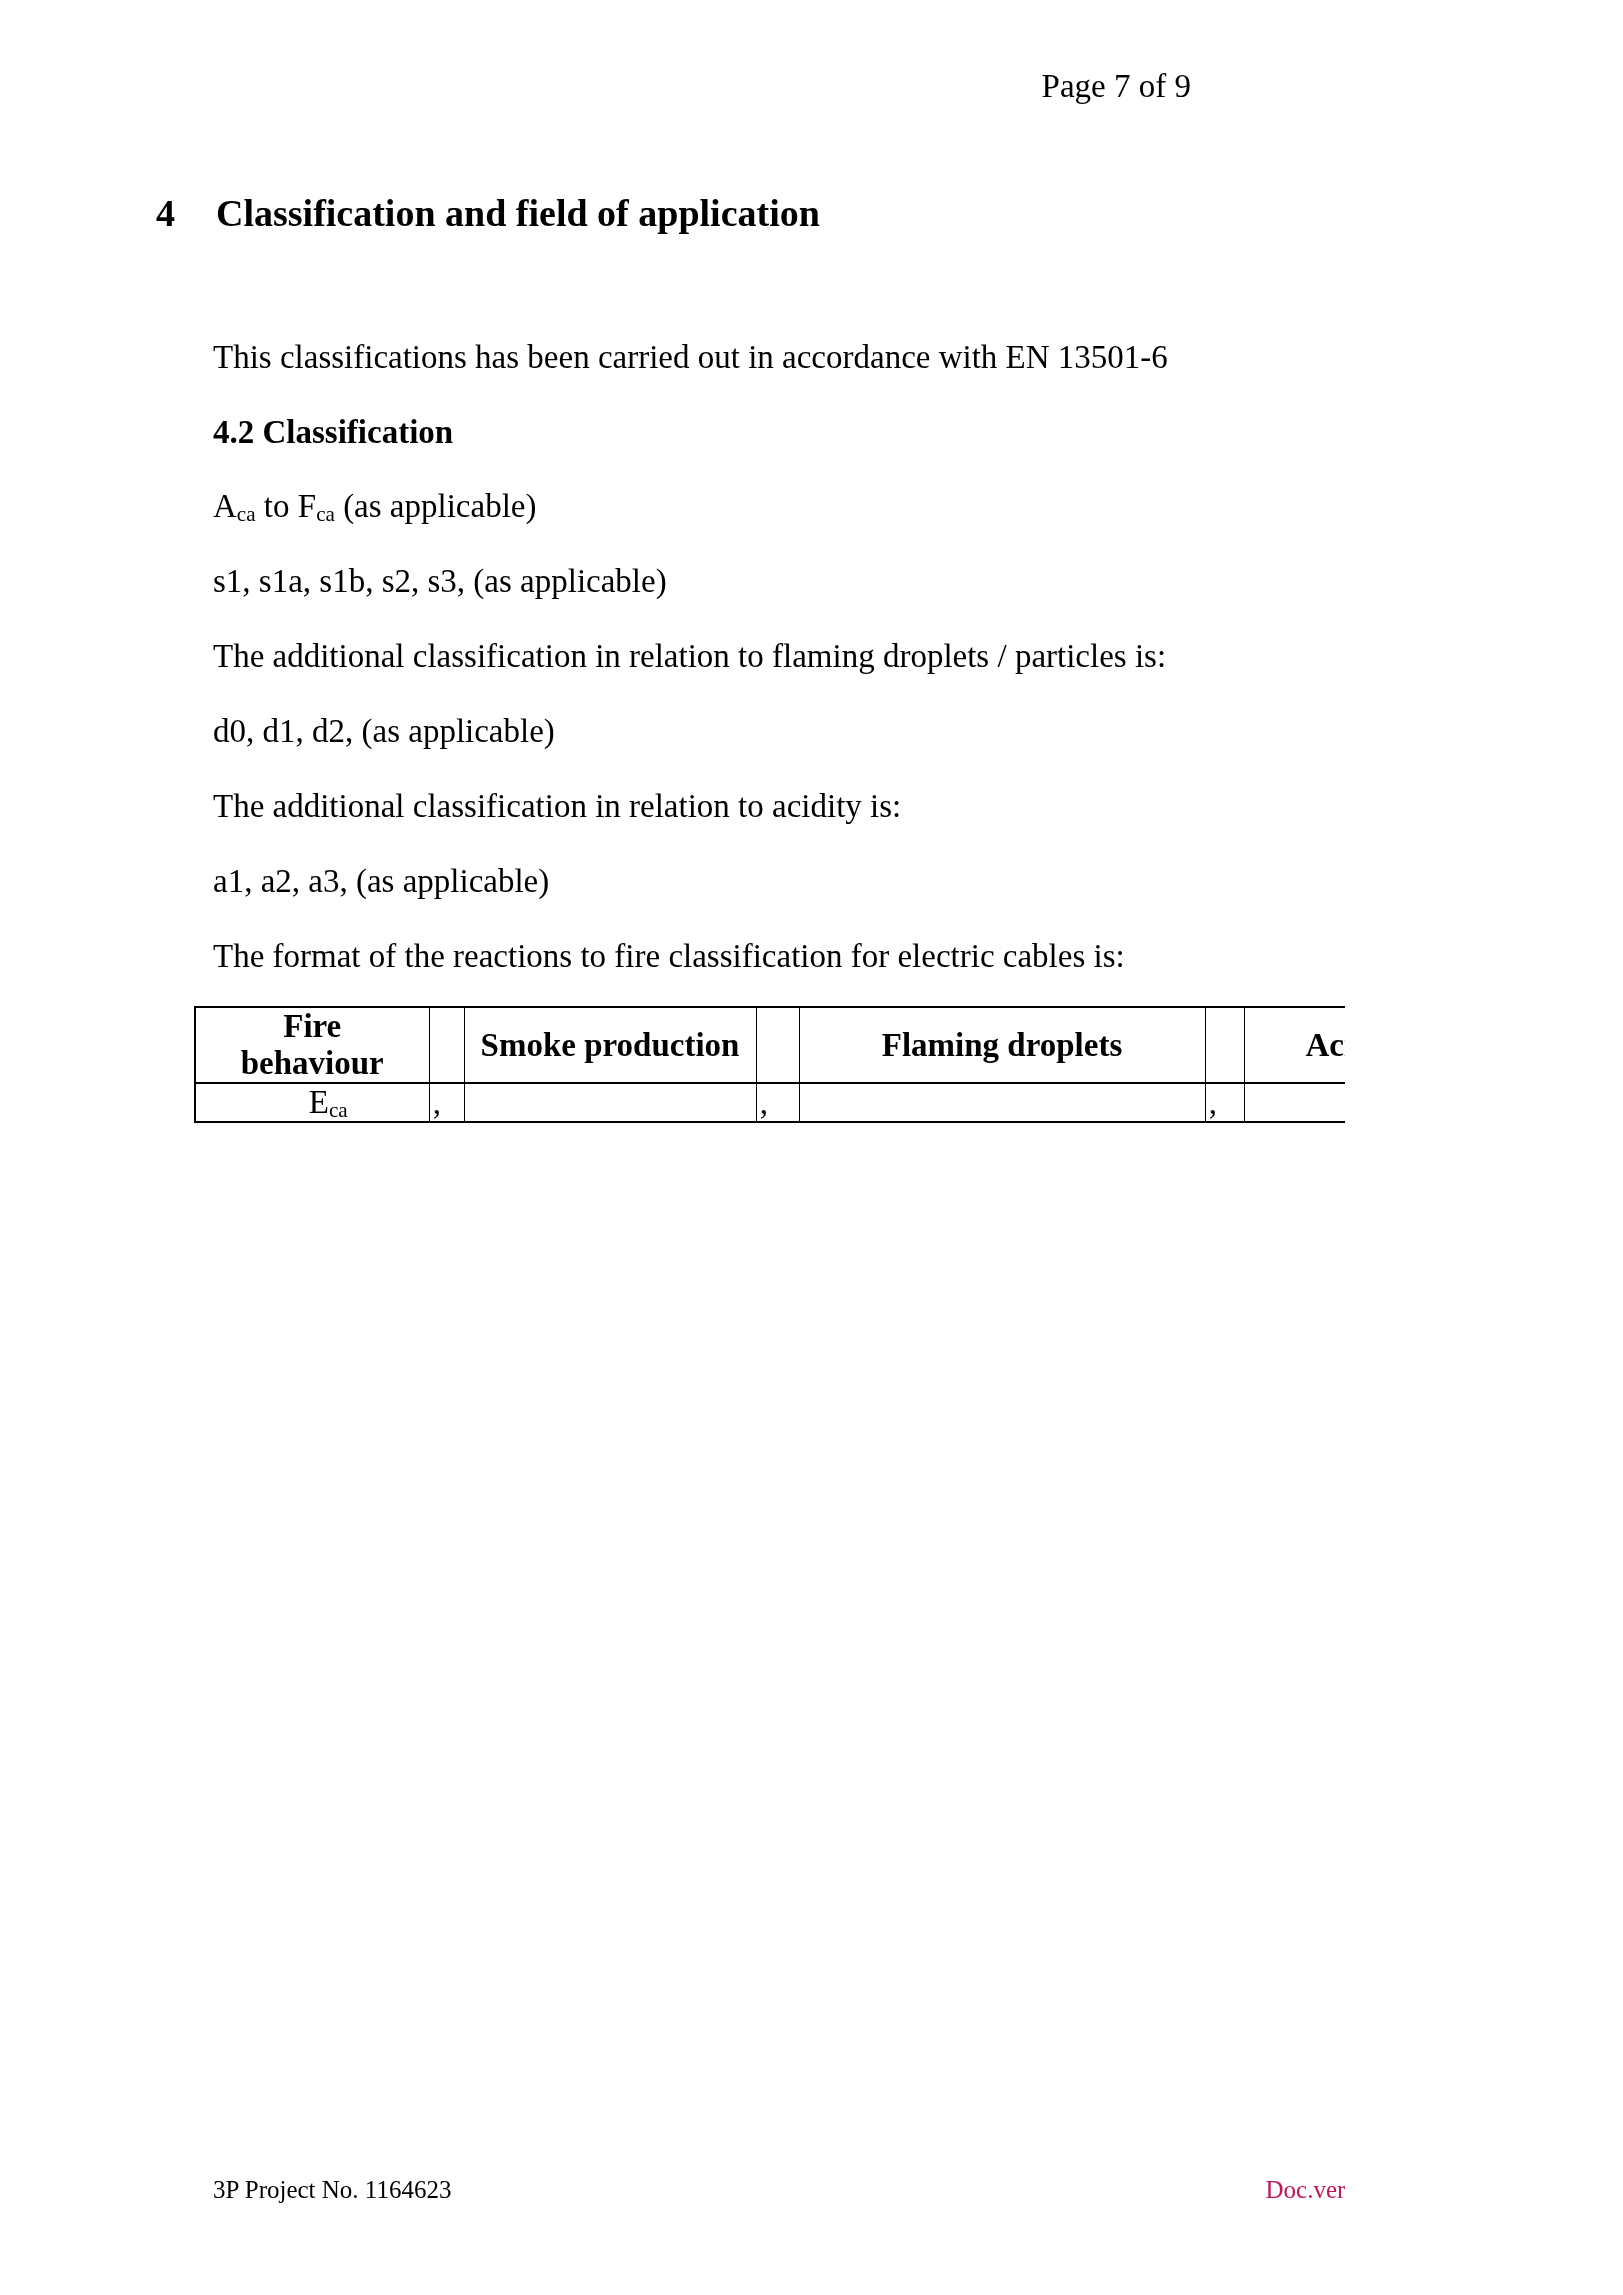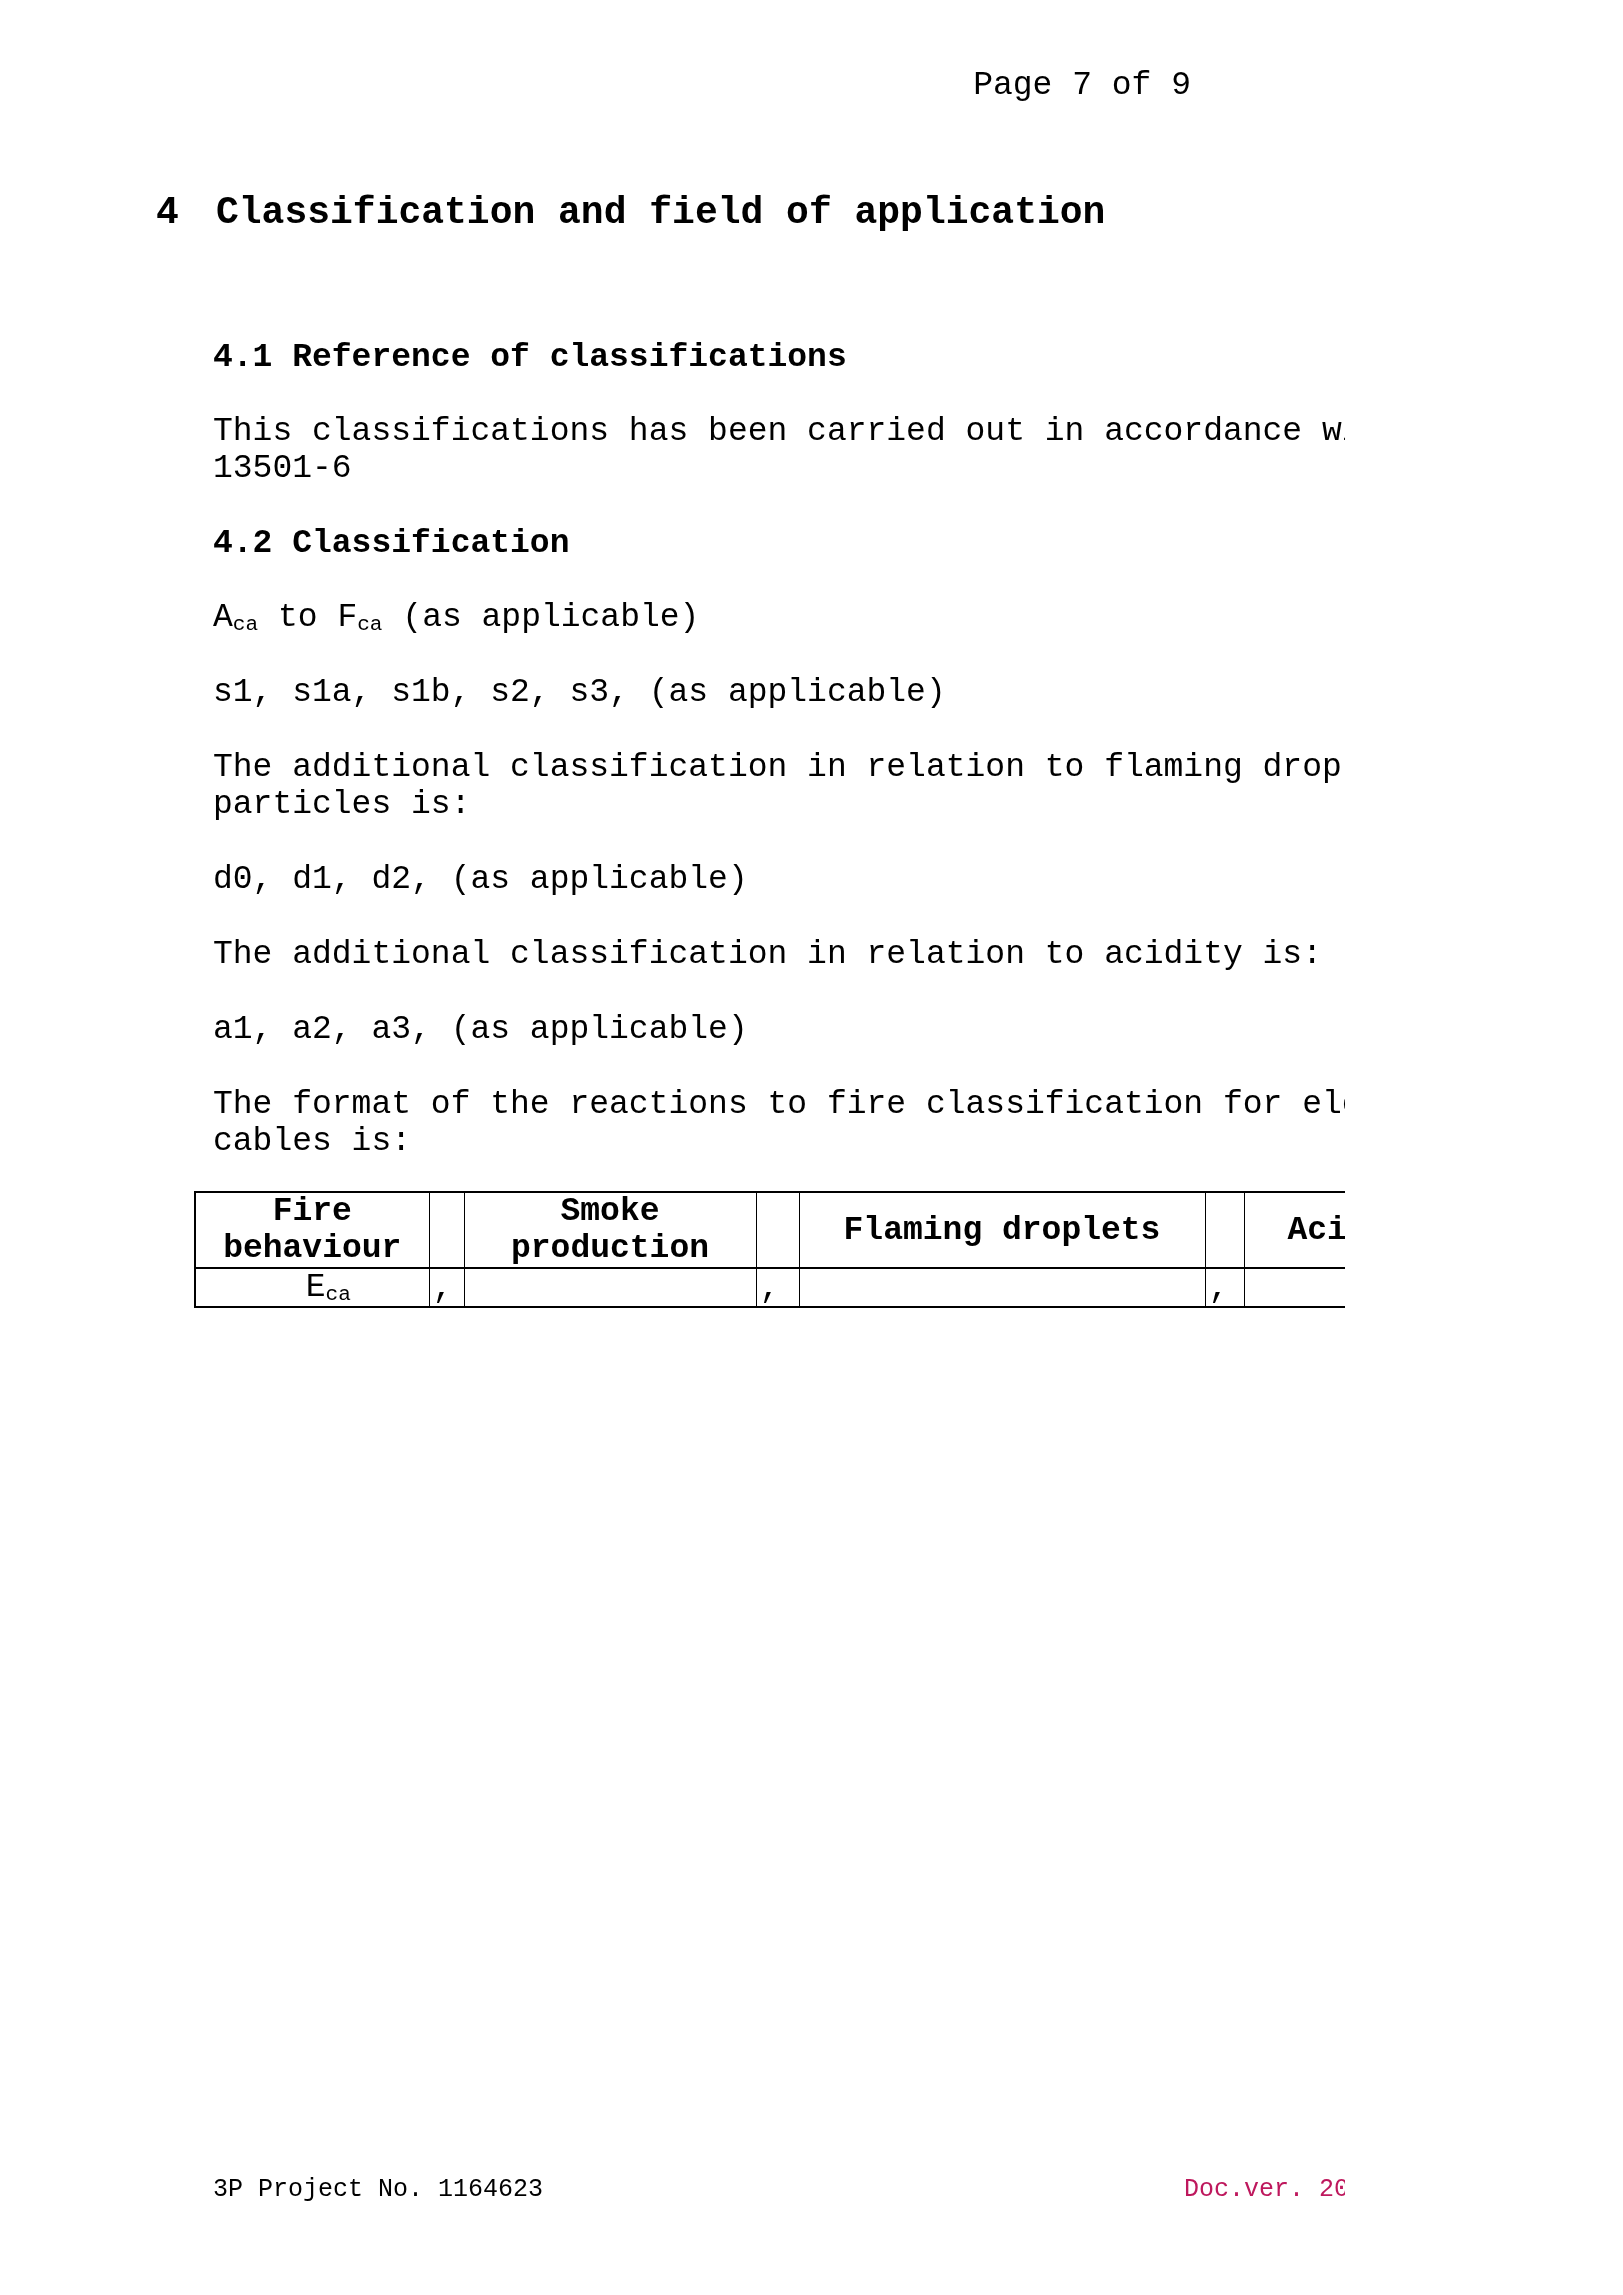--- a/index.html
+++ b/index.html
@@ -2,21 +2,21 @@
 <html style="font-size:10.5px"><head>
 <meta charset="utf-8">
 <style>
   * { margin: 0; padding: 0; box-sizing: border-box; }
   html, body { background: #ffffff; }
   .page {
     position: relative;
     width: 1345px;
     height: 2295px;
     background: #ffffff;
-    font-family: Liberation Mono, monospace;
+    font-family: Liberation Serif, serif;
     color: #000000;
     overflow: hidden;
   }
   .page-label {
     position: absolute;
     top: 67px;
     right: 154px;
     font-size: 33px;
     line-height: 38px;
     white-space: nowrap;
@@ -114,21 +114,20 @@
 
   <div class="page-label">Page 7 of 9</div>
 
   <div class="content">
 
     <div class="chapter-heading">
       <span class="chapter-num">4</span>
       <span class="chapter-title">Classification and field of application</span>
     </div>
 
-    <div class="subheading">4.1 Reference of classifications</div>
 
     <p class="para">This classifications has been carried out in accordance with EN 13501-6</p>
 
     <div class="subheading">4.2 Classification</div>
 
 
     <p class="para"><span>A</span><sub class="sub-ca">ca</sub><span> to </span><span>F</span><sub class="sub-ca">ca</sub><span> (as applicable)</span></p>
 
 
     <p class="para">s1, s1a, s1b, s2, s3, (as applicable)</p>

